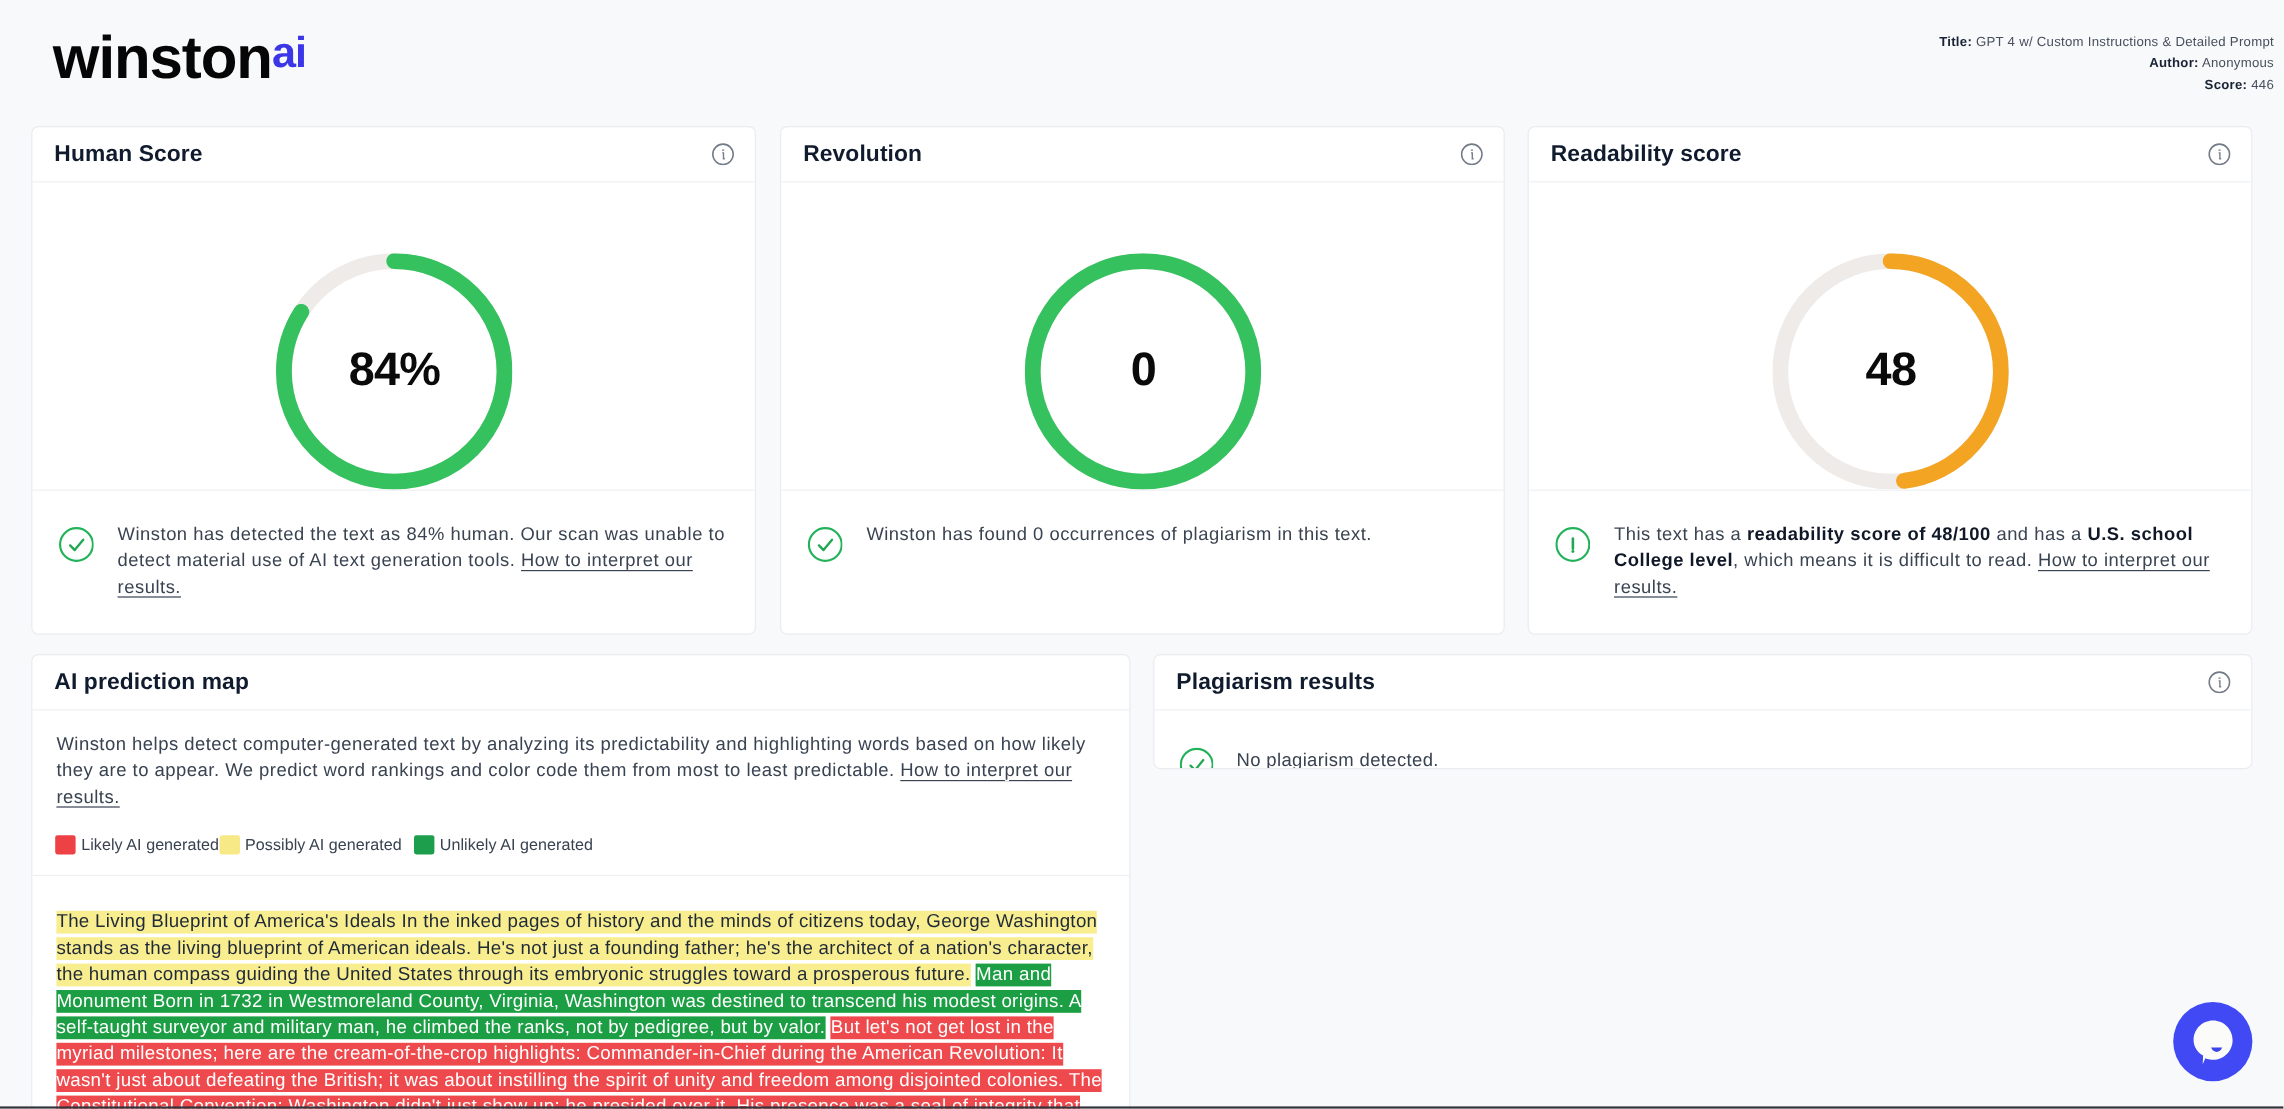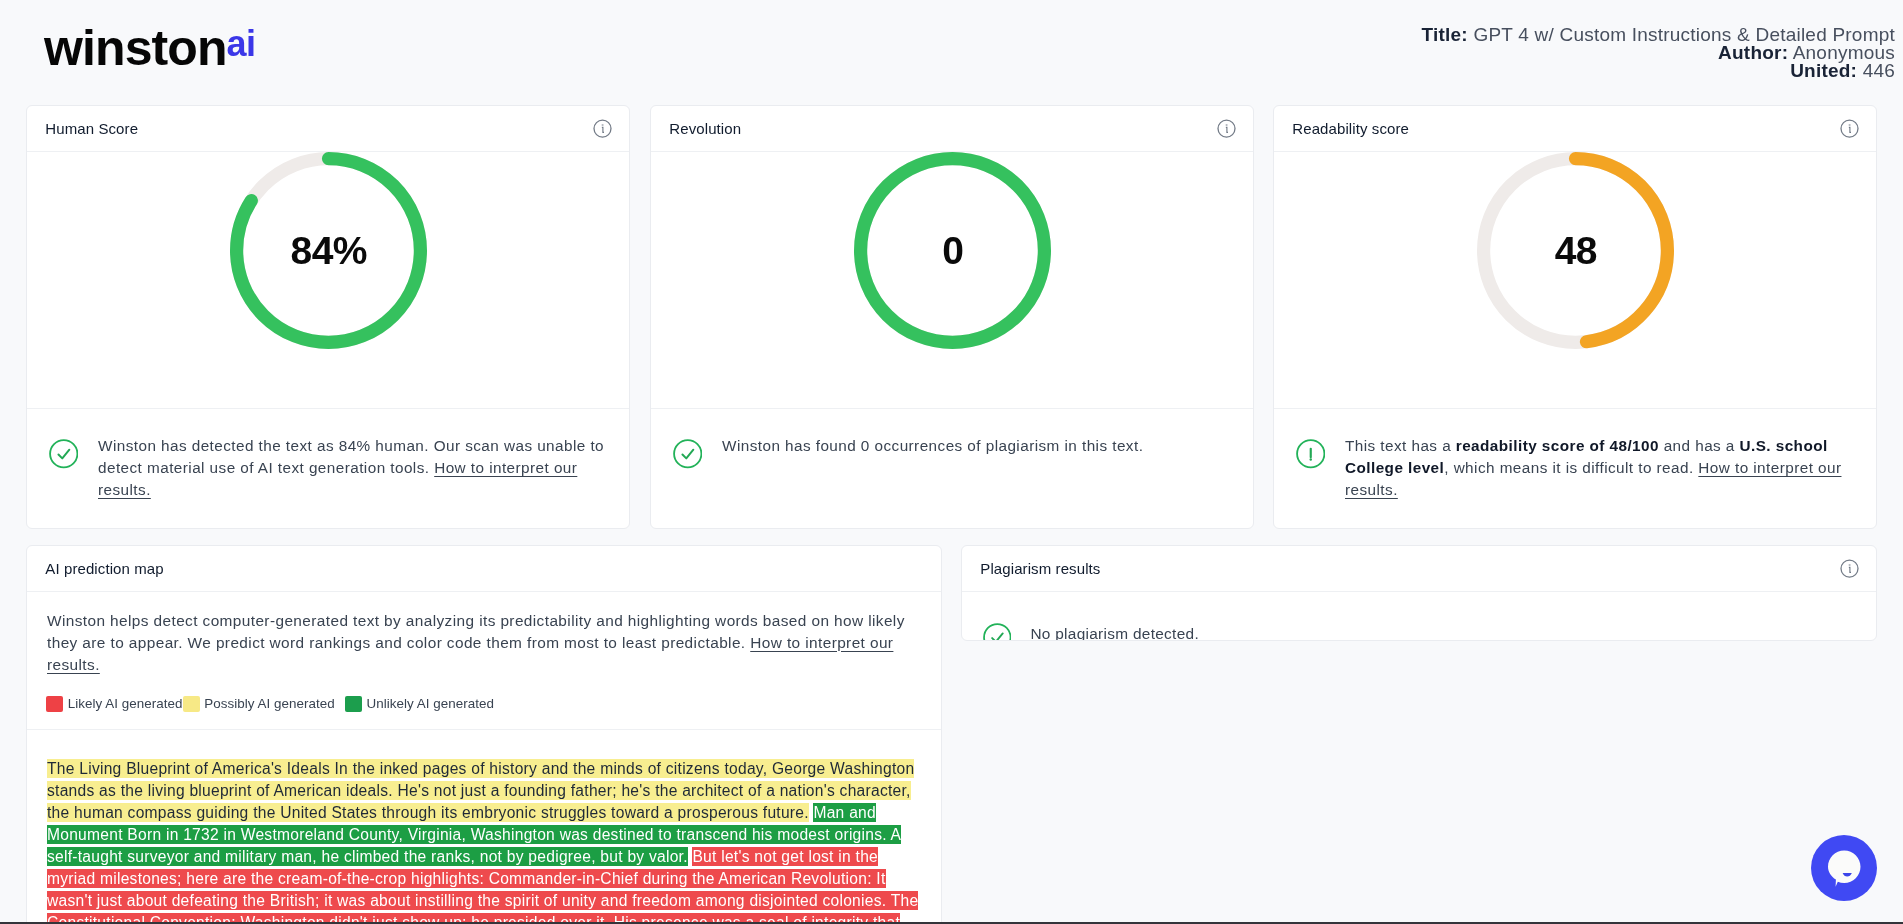--- a/index.html
+++ b/index.html
@@ -5,30 +5,30 @@
 *{box-sizing:border-box;margin:0;padding:0}
 html,body{width:1903px;height:924px;overflow:hidden}
 body{background:#f8f9fb;font-family:"Liberation Sans",sans-serif;color:#101828;-webkit-font-smoothing:antialiased}
 .page{position:relative;width:1903px;height:924px}
 
 
 .hdr{position:absolute;left:16px;top:0;width:1903px;height:105px}
 .logo{position:absolute;left:28px;top:23px;font-size:50px;font-weight:700;letter-spacing:-0.9px;line-height:50px;white-space:nowrap}
 .logo .w{color:#060606}
 .logo .ai{color:#3b37e8;font-size:36px;letter-spacing:-0.7px;position:relative;top:-9.5px;font-weight:700;margin-left:0px}
-.meta{position:absolute;right:24px;top:25.8px;text-align:right;font-size:19px;line-height:18px;color:#474f5e;letter-spacing:0.22px;white-space:nowrap}
+.meta{position:absolute;right:24px;top:25.8px;text-align:right;font-size:11px;line-height:18px;color:#474f5e;letter-spacing:0.22px;white-space:nowrap}
 .meta b{color:#192336;font-weight:700}
 
 
 .card{position:absolute;background:#fff;border:1px solid #eaecf0;border-radius:6px;overflow:hidden}
 .ch{height:46px;display:flex;align-items:center;justify-content:space-between;padding:0 17.3px 0 18.3px;border-bottom:1px solid #eef0f3}
-.ch h2{font-size:15px;font-weight:400;color:#101b2d;letter-spacing:0.1px}
+.ch h2{font-size:19px;font-weight:700;color:#101b2d;letter-spacing:0.1px}
 .info{width:19px;height:19px;flex:none;cursor:pointer;display:block}
 
-.gauge-wrap{height:256.5px;display:flex;align-items:flex-start;justify-content:center;border-bottom:1px solid #eef0f3;position:relative}
+.gauge-wrap{height:256.5px;display:flex;align-items:flex-end;justify-content:center;border-bottom:1px solid #eef0f3;position:relative}
 .gauge{position:relative;width:197px;height:197px;margin-left:1.5px}
 .gauge svg{display:block}
 .gval{position:absolute;inset:0;display:flex;align-items:center;justify-content:center;font-size:39px;font-weight:700;color:#0a0a0a;letter-spacing:-0.6px}
 
 .note{position:absolute;left:0;top:0;width:100%;height:100%;pointer-events:none}
 .note .ico{position:absolute;left:21.6px;top:333px;width:29.5px;height:29.5px}
 .note p{position:absolute;left:71px;top:329px;font-size:15.3px;letter-spacing:0.44px;line-height:21.9px;color:#394351;width:512px;pointer-events:auto}
 .note p b{font-weight:700;color:#101828}
 a.lnk{color:#394351;text-decoration:underline;text-underline-offset:2.5px;text-decoration-thickness:1px;pointer-events:auto}
 
@@ -66,21 +66,21 @@
 </head>
 <body>
 
 <div class="page">
 
   <div class="hdr">
     <div class="logo"><span class="w">winston</span><span class="ai">ai</span></div>
     <div class="meta">
       <div><b>Title:</b> <span>GPT 4 w/ Custom Instructions &amp; Detailed Prompt</span></div>
       <div><b>Author:</b> <span>Anonymous</span></div>
-      <div><b>United:</b> <span>446</span></div>
+      <div><b>Score:</b> <span>446</span></div>
     </div>
   </div>
 
   <div class="card" id="card-human">
     <div class="ch">
       <h2>Human Score</h2>
       <span class="info"><svg width="100%" height="100%" viewBox="0 0 19 19">
             <circle cx="9.5" cy="9.6" r="8.5" fill="none" stroke="#737b87" stroke-width="1.3"></circle>
             <path d="M8.85 8.35 L9.9 8.35 L9.9 13.3 L11.0 13.3" stroke="#737b87" stroke-width="1.15" stroke-linecap="butt" stroke-linejoin="miter" fill="none"></path>
             <path d="M8.7 5.5 L10.5 5.5 L10.5 6.55 L8.7 6.55 Z" fill="#737b87"></path>

